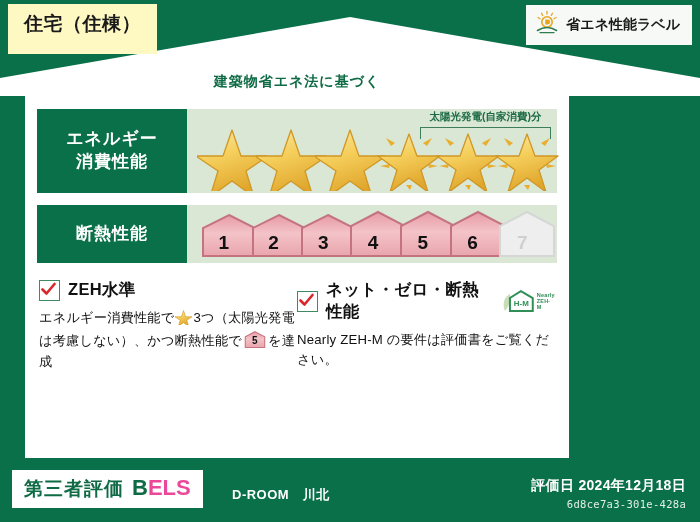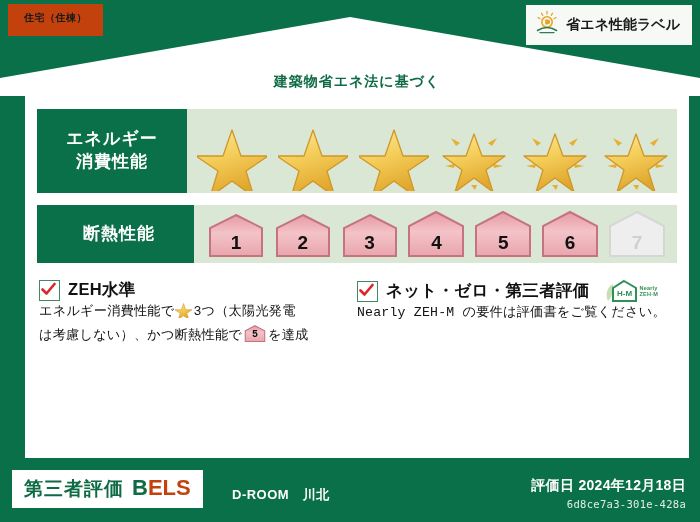--- a/index.html
+++ b/index.html
@@ -16,37 +16,37 @@
   
   .roof{
     position:absolute;left:0;top:0;width:700px;height:96px;
     overflow:hidden;pointer-events:none;
   }
   .roof svg{display:block;}
 
   
   .badge-type{
     position:absolute;left:8px;top:4px;
-    background:#c2410c;color:#1a1a1a;
-    padding:7px 16px 11px 16px;
-    font-size:10px;font-weight:bold;letter-spacing:.5px;
+    background:#fef9c3;color:#1a1a1a;
+    padding:7px 16px 17px 16px;
+    font-size:19px;font-weight:bold;letter-spacing:.5px;
     z-index:5;
   }
   .badge-renew{
     position:absolute;right:8px;top:5px;
     background:#f7f9f7;
     padding:5px 12px 5px 8px;
     display:flex;align-items:center;gap:6px;
     z-index:5;
   }
   .badge-renew .txt{font-size:14px;font-weight:bold;color:#1a1a1a;}
 
   
   .card{
-    position:absolute;left:25px;top:88px;width:664px;height:370px;
+    position:absolute;left:25px;top:88px;width:544px;height:370px;
     background:#ffffff;
     z-index:3;
   }
 
   
   .title-sub{
     text-align:center;font-size:14px;font-weight:bold;color:#0f6b45;
     letter-spacing:1px;margin-top:-15px;
   }
   .title-main{
@@ -60,21 +60,21 @@
     width:150px;min-height:84px;background:#0a7049;color:#ffffff;
     display:flex;align-items:center;justify-content:center;text-align:center;
     font-size:17px;font-weight:bold;line-height:1.35;letter-spacing:1px;
     flex:none;
   }
   .row-panel{
     flex:1;background:#d9e7d4;position:relative;
   }
   .row-energy .row-panel{height:84px;}
   .row-insul{margin-top:12px;}
-  .row-insul .row-label{min-height:58px;padding-left:7px;}
+  .row-insul .row-label{min-height:58px;}
   .row-insul .row-panel{height:58px;}
 
   
   .stars{
     position:absolute;left:10px;right:6px;bottom:2px;
     display:flex;align-items:flex-end;justify-content:space-between;
   }
   .star-cell{position:relative;width:70px;height:72px;}
   .star-cell svg{position:absolute;left:0;top:0;}
 
@@ -108,42 +108,42 @@
   .notes{display:flex;margin:16px 14px 0 14px;}
   .note{width:320px;}
   .note-head{display:flex;align-items:center;gap:8px;}
   .chk{
     width:19px;height:19px;flex:none;border:1.5px solid #3f8a63;background:#fff;
     position:relative;
   }
   .chk svg{position:absolute;left:1px;top:1px;}
   .note-title{font-size:16.5px;font-weight:bold;color:#111;letter-spacing:.3px;}
   .note-body{
-    font-size:13.2px;color:#111;line-height:1.55;letter-spacing:.2px;font-family:Liberation Mono, monospace;
+    font-size:13.2px;color:#111;line-height:1.55;margin-top:7px;letter-spacing:.2px;
   }
   .inline-star{vertical-align:-3px;margin:0 1px;}
   .inline-house{vertical-align:-4px;margin:0 2px;position:relative;display:inline-block;width:22px;height:18px;}
   .inline-house svg{position:absolute;left:0;top:0;}
   .inline-house .n{position:absolute;left:0;right:0;bottom:1px;text-align:center;font-size:10px;font-weight:bold;color:#111;}
   .zehm-logo{display:inline-flex;align-items:center;gap:2px;vertical-align:-9px;margin-left:6px;}
   .zehm-cap{font-size:5.5px;font-weight:bold;color:#2f8f55;line-height:1.15;letter-spacing:.2px;}
 
   
   .footer{
     position:absolute;left:0;right:0;bottom:0;height:60px;z-index:4;
   }
   .bels{
     position:absolute;left:12px;bottom:14px;
     background:#ffffff;padding:5px 12px 6px 12px;
     display:flex;align-items:baseline;gap:8px;
   }
   .bels .ja{font-size:19px;font-weight:bold;color:#0f6b45;letter-spacing:1px;}
   .bels .en{font-size:22px;font-weight:bold;letter-spacing:0px;}
   .bels .en .b{color:#0f6b45;}
-  .bels .en .els{color:#c2410c;}
+  .bels .en .els{color:#ec4899;}
   .proj{
     position:absolute;left:232px;bottom:18px;
     color:#ffffff;font-size:13px;font-weight:bold;letter-spacing:.5px;
   }
   .meta{position:absolute;right:14px;bottom:12px;text-align:right;}
   .meta .date{color:#ffffff;font-size:14px;font-weight:bold;letter-spacing:.3px;}
   .meta .uid{color:#e3efe8;font-size:10.5px;margin-top:3px;letter-spacing:.3px;
     font-family:"DejaVu Sans Mono","Liberation Mono",monospace;}
 </style>
 </head>
@@ -187,20 +187,24 @@
 
     <div class="row row-energy" style="margin-top:18px;">
       <div class="row-label">
         <span>
           <span>エネルギー</span><br>
           <span>消費性能</span>
         </span>
       </div>
       <div class="row-panel">
 
+        <div class="solar-bracket">
+          <div class="bk-text">太陽光発電(自家消費)分</div>
+          <div class="bk-line"></div>
+        </div>
 
         <div class="stars">
 
           <div class="star-cell">
             <svg width="70" height="72" viewBox="0 0 70 72">
               <defs>
                   <linearGradient id="g1" x1="0" y1="0" x2="0.35" y2="1">
                 <stop offset="0" stop-color="#fbe9a8"></stop>
                     <stop offset="0.45" stop-color="#f5cf5c"></stop>
                 <stop offset="1" stop-color="#e0a62c"></stop>
@@ -348,21 +352,21 @@
         </div>
       </div>
 
       <div class="note">
         <div class="note-head">
           <span class="chk">
             <svg width="15" height="15" viewBox="0 0 15 15">
               <polyline points="1.5,7.5 5.5,11.5 13.5,2" fill="none" stroke="#d8262b" stroke-width="2.6" stroke-linecap="round" stroke-linejoin="round"></polyline>
             </svg>
           </span>
-          <span class="note-title">ネット・ゼロ・第三者評価</span>
+          <span class="note-title">ネット・ゼロ・断熱性能</span>
           <span class="zehm-logo">
             <svg width="34" height="24" viewBox="0 0 34 24">
               <path d="M4 22 C1 16 3 8 9 5 C10 11 8 18 4 22 Z" fill="#bcd9a8" opacity="0.85"></path>
               <polygon points="20,2 32,9 32,22 9,22 9,9" fill="#ffffff" stroke="#2f8f55" stroke-width="2"></polygon>
               <text x="20.5" y="17" font-size="8" font-weight="bold" fill="#2f8f55" text-anchor="middle" font-family="Liberation Sans, sans-serif">H-M</text>
             </svg>
             <span class="zehm-cap">
               <span>Nearly</span><br>
               <span>ZEH-M</span>
             </span>

